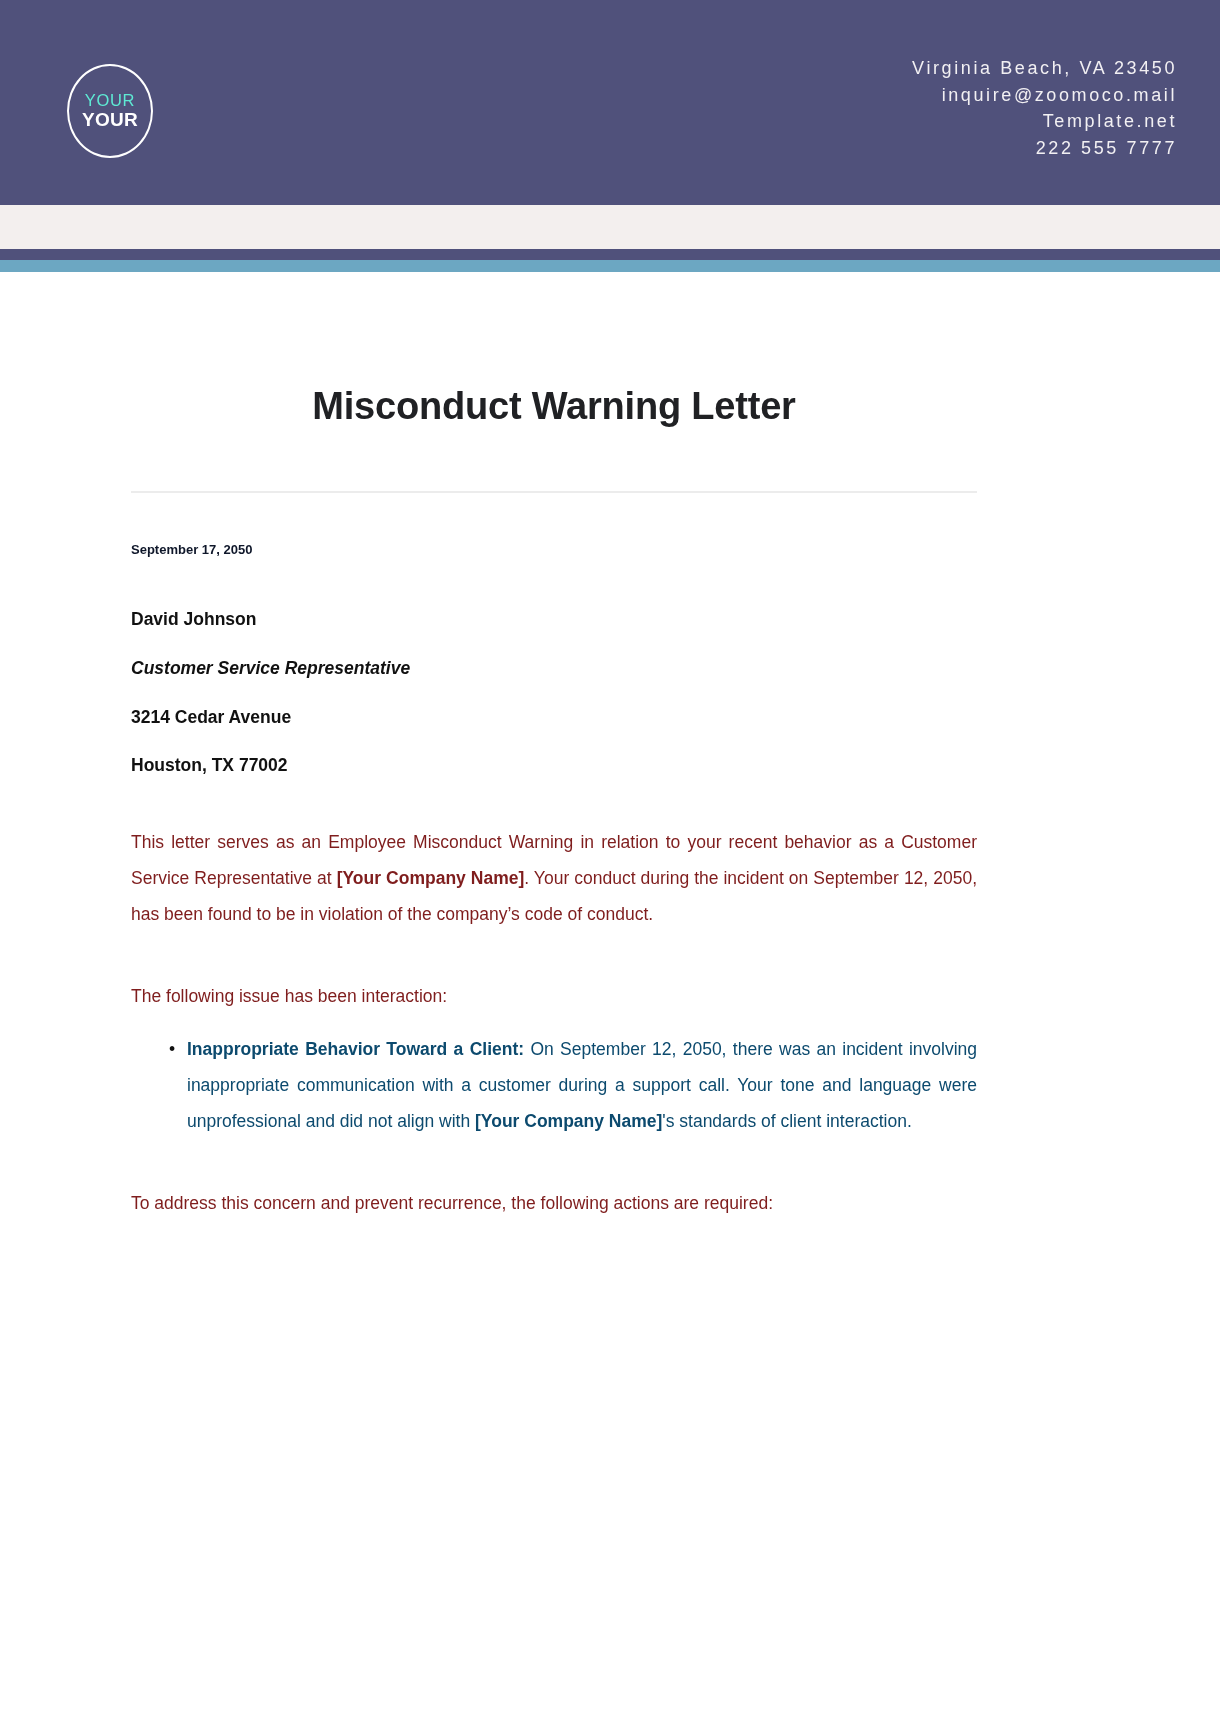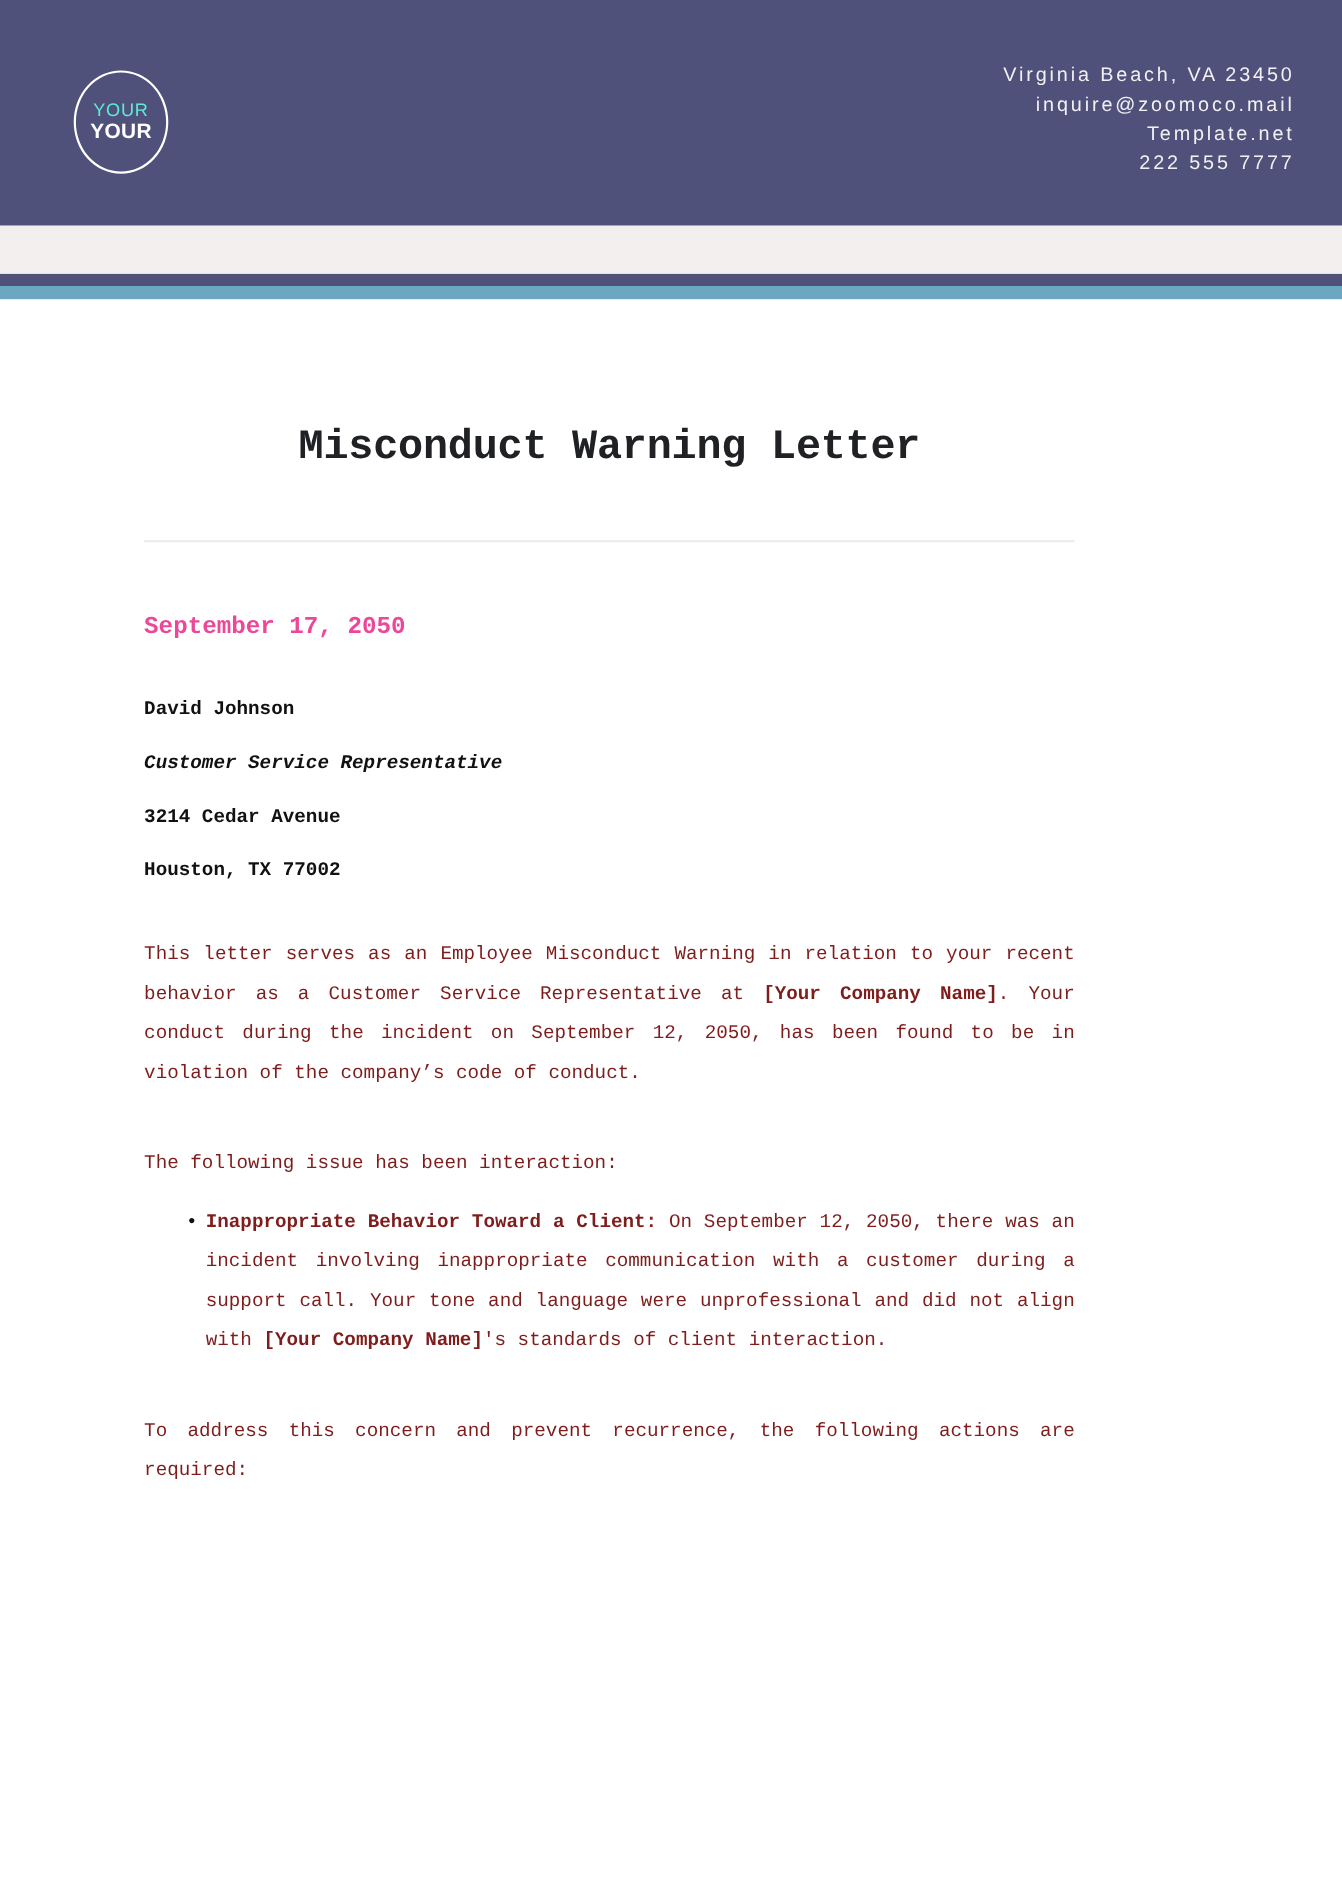--- a/index.html
+++ b/index.html
@@ -90,21 +90,20 @@
     height: 12px;
     background: #6ca7c2;
   }
 
   
   .content {
     position: relative;
     padding: 0 131px 0 131px;
     box-sizing: border-box;
     width: 1108px;
-    font-family: Liberation Mono, monospace;
   }
 
   .doc-title {
     margin: 0;
     padding-top: 114px;
     text-align: center;
     font-size: 38px;
     font-weight: 700;
     color: #202124;
     letter-spacing: -0.2px;
@@ -112,24 +111,24 @@
   }
 
   .title-rule {
     margin-top: 63px;
     height: 2px;
     background: #ececec;
     width: 100%;
   }
 
   .date-line {
-    margin-top: 62px;
-    font-size: 22px;
-    font-weight: 700;
-    color: #ec4899;
+    margin-top: 48px;
+    font-size: 13px;
+    font-weight: 700;
+    color: #0f172a;
     line-height: 1.35;
   }
 
   .recipient {
     margin-top: 50px;
   }
   .recipient-line {
     font-size: 17.5px;
     font-weight: 700;
     color: #111111;
@@ -162,21 +161,21 @@
   .para b { font-weight: 700; }
 
   .bullets {
     margin: 6px 0 0 0;
     padding-left: 38px;
     list-style: none;
   }
   .bullet-item {
     position: relative;
     font-size: 17.5px;
-    color: #7f1d1d;
+    color: #0c4a6e;
     line-height: 36px;
     text-align: justify;
     text-justify: inter-word;
     padding-left: 18px;
   }
   .bullet-item::before {
     content: "\2022";
     position: absolute;
     left: 0;
     top: 0;

